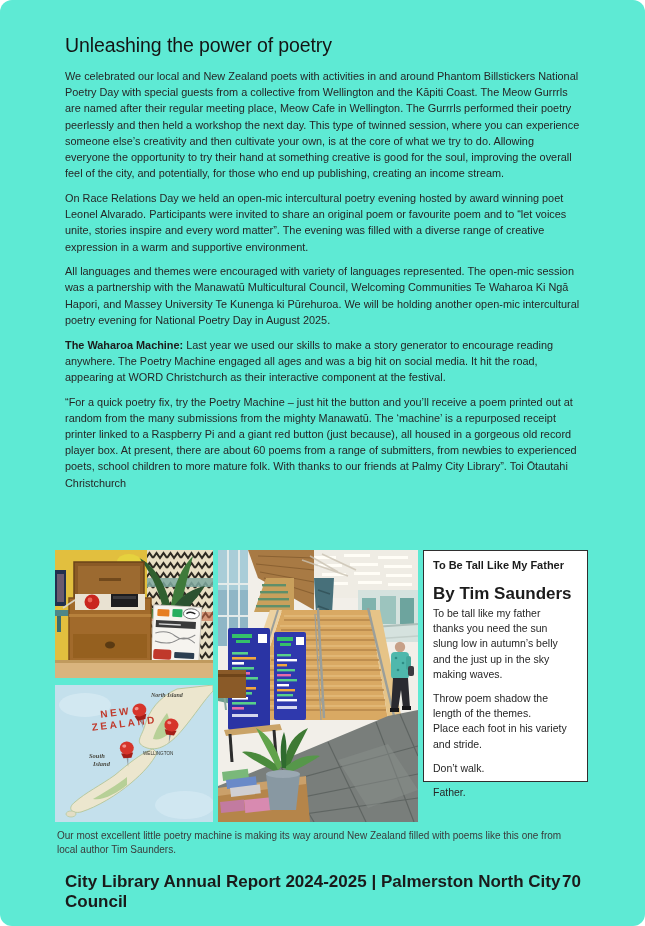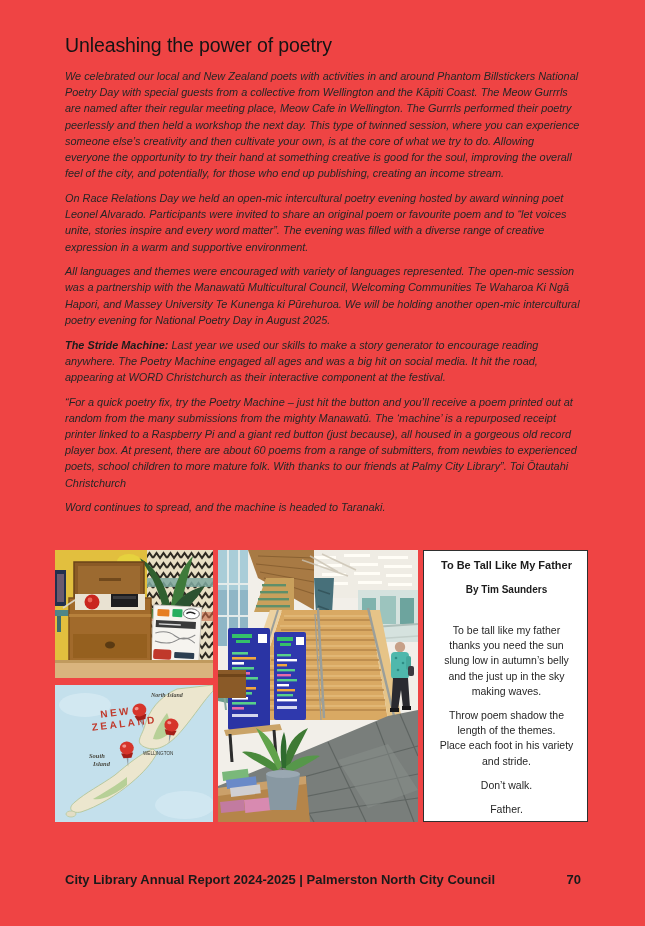--- a/index.html
+++ b/index.html
@@ -1,45 +1,44 @@
 <!DOCTYPE html>
 <html><head>
 <meta charset="utf-8">
 <style>
   html,body{margin:0;padding:0;background:#ffffff;}
   body{width:645px;height:926px;font-family:"Liberation Sans",sans-serif;position:relative;overflow:hidden;}
-  .page{position:absolute;inset:0;background:#ef4444;}
+  .page{position:absolute;inset:0;background:#5eead4;border-radius:12px;}
   .content{position:absolute;left:65px;top:34px;width:516px;}
   h1.title{font-size:19.5px;font-weight:400;color:#141414;margin:0 0 11px 0;letter-spacing:-0.1px;}
-  p.body{font-size:10.9px;line-height:16.2px;color:#262626;margin:0 0 8.5px 0;font-style:italic;}
+  p.body{font-size:10.9px;line-height:16.2px;color:#262626;margin:0 0 8.5px 0;}
   p.body strong{font-weight:700;color:#1c1c1c;}
   p.italic{}
   .figure-row{position:absolute;left:55px;top:550px;display:flex;gap:5px;}
   .col-photos{display:flex;flex-direction:column;gap:7px;width:158px;}
   .photo{display:block;background:#eee;}
-  .poem-box{box-sizing:border-box;width:165px;height:272px;border:1.5px solid #2f2f2f;background:#fff;padding:8px 7px 6px 9px;text-align:center;}
+  .poem-box{box-sizing:border-box;width:165px;height:232px;border:1.5px solid #2f2f2f;background:#fff;padding:8px 7px 6px 9px;}
   .poem-title{font-size:11px;font-weight:700;color:#1c1c1c;margin:0 0 13px 0;}
-  .poem-byline{font-size:10px;font-weight:700;color:#1c1c1c;margin:0 0 28px 0;}
+  .poem-byline{font-size:17px;font-weight:700;color:#1c1c1c;margin:0 0 2px 0;}
   .stanza{font-size:10.5px;line-height:15.2px;color:#262626;margin:0 0 9px 0;}
   .caption{position:absolute;left:57px;top:829px;width:524px;font-size:10px;line-height:13.5px;color:#3a3a3a;margin:0;}
-  .footer{position:absolute;left:65px;top:872px;width:516px;display:flex;justify-content:space-between;font-size:13px;font-weight:700;color:#1a1a1a;}
+  .footer{position:absolute;left:65px;top:872px;width:516px;display:flex;justify-content:space-between;font-size:17px;font-weight:700;color:#1a1a1a;}
 </style>
 </head>
 <body>
 
 <div class="page">
 
   <main class="content">
     <h1 class="title">Unleashing the power of poetry</h1>
     <p class="body">We celebrated our local and New Zealand poets with activities in and around Phantom Billstickers National Poetry Day with special guests from a collective from Wellington and the Kāpiti Coast. The Meow Gurrrls are named after their regular meeting place, Meow Cafe in Wellington. The Gurrrls performed their poetry peerlessly and then held a workshop the next day. This type of twinned session, where you can experience someone else’s creativity and then cultivate your own, is at the core of what we try to do. Allowing everyone the opportunity to try their hand at something creative is good for the soul, improving the overall feel of the city, and potentially, for those who end up publishing, creating an income stream.</p>
     <p class="body">On Race Relations Day we held an open-mic intercultural poetry evening hosted by award winning poet Leonel Alvarado. Participants were invited to share an original poem or favourite poem and to “let voices unite, stories inspire and every word matter”. The evening was filled with a diverse range of creative expression in a warm and supportive environment.</p>
     <p class="body">All languages and themes were encouraged with variety of languages represented. The open-mic session was a partnership with the Manawatū Multicultural Council, Welcoming Communities Te Waharoa Ki Ngā Hapori, and Massey University Te Kunenga ki Pūrehuroa. We will be holding another open-mic intercultural poetry evening for National Poetry Day in August 2025.</p>
-    <p class="body"><strong>The Stride Machine:</strong> <span>Last year we used our skills to make a story generator to encourage reading anywhere. The Poetry Machine engaged all ages and was a big hit on social media. It hit the road, appearing at WORD Christchurch as their interactive component at the festival.</span></p>
+    <p class="body"><strong>The Waharoa Machine:</strong> <span>Last year we used our skills to make a story generator to encourage reading anywhere. The Poetry Machine engaged all ages and was a big hit on social media. It hit the road, appearing at WORD Christchurch as their interactive component at the festival.</span></p>
     <p class="body italic">“For a quick poetry fix, try the Poetry Machine – just hit the button and you’ll receive a poem printed out at random from the many submissions from the mighty Manawatū. The ‘machine’ is a repurposed receipt printer linked to a Raspberry Pi and a giant red button (just because), all housed in a gorgeous old record player box. At present, there are about 60 poems from a range of submitters, from newbies to experienced poets, school children to more mature folk. With thanks to our friends at Palmy City Library”. Toi Ōtautahi Christchurch</p>
-    <p class="body">Word continues to spread, and the machine is headed to Taranaki.</p>
   </main>
 
   <div class="figure-row">
 
     <div class="col-photos">
 
       <svg class="photo" width="158" height="128" viewBox="0 0 158 128" xmlns="http://www.w3.org/2000/svg">
         <defs>
           <pattern id="zig" width="14" height="10" patternUnits="userSpaceOnUse">
             <rect width="14" height="10" fill="#e9dfc4"></rect>
@@ -323,19 +322,20 @@
       </div>
       <div class="stanza">
         <div>Don’t walk.</div>
       </div>
       <div class="stanza">
         <div>Father.</div>
       </div>
     </aside>
   </div>
 
+  <p class="caption">Our most excellent little poetry machine is making its way around New Zealand filled with poems like this one from local author Tim Saunders.</p>
 
   <footer class="footer">
     <span>City Library Annual Report 2024-2025 | Palmerston North City Council</span>
     <span>70</span>
   </footer>
 
 </div>
 
 </body></html>

